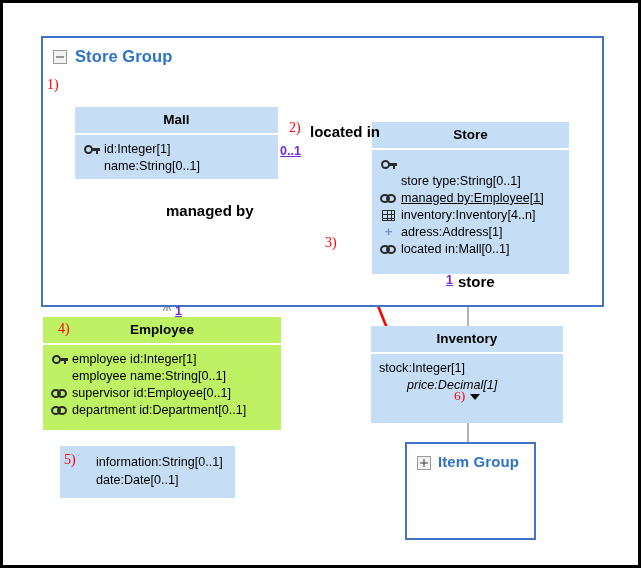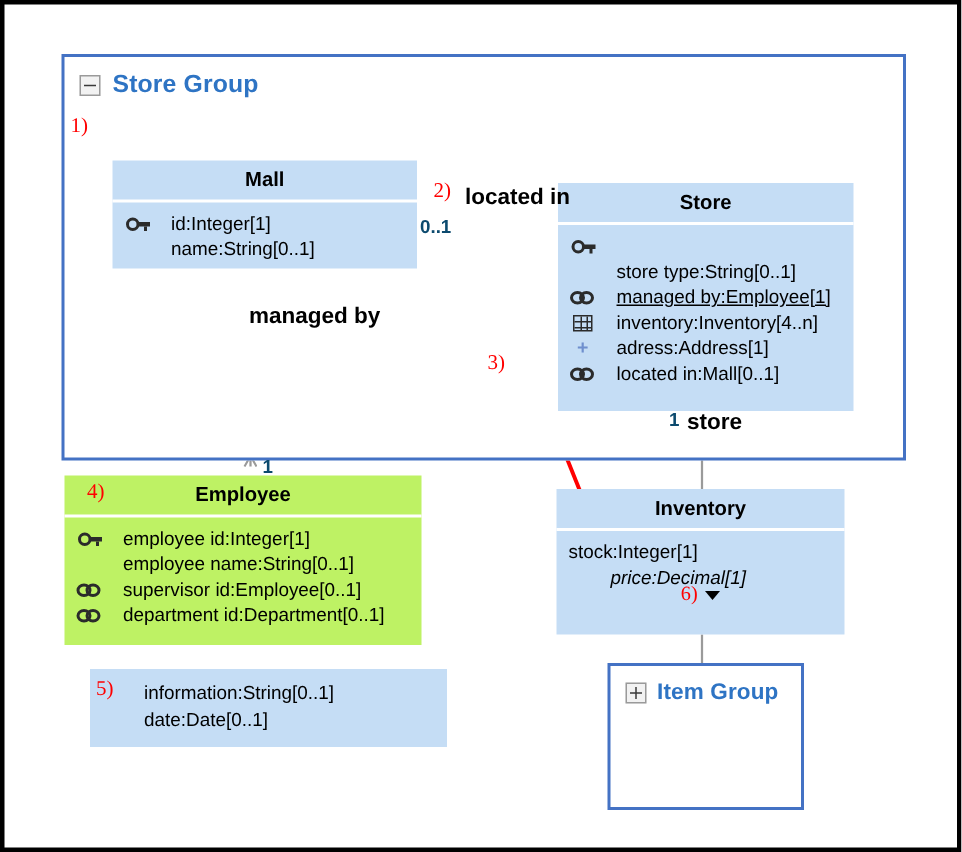--- a/index.html
+++ b/index.html
@@ -59,21 +59,21 @@
   .uml.gray{background:#bef264;}
   .uml-title{
     text-align:center;font-weight:bold;font-size:13.5px;color:#000;
     padding:5px 0 6px;
     border-bottom:2px solid #ffffff;
     white-space:nowrap;
   }
   .uml.gray .uml-title{border-bottom:2px solid #ffffff;}
   .uml-body{padding:6px 0 8px 0;}
   .attr{
-    display:flex;align-items:flex-start;gap:14px;
+    display:flex;align-items:flex-start;gap:4px;
     font-size:12.6px;color:#000;line-height:17px;
     padding:0 6px 0 8px;white-space:nowrap;
   }
   .attr .gl{width:17px;flex:0 0 17px;text-align:center;display:inline-block;}
   .attr .tx{display:inline-block;}
   .attr .tx.underline{text-decoration:underline;}
   .attr .tx.ital{font-style:italic;}
 
   
   .ico{display:inline-block;position:relative;vertical-align:middle;}
@@ -107,39 +107,39 @@
   .rednum{
     position:absolute;color:#ff0000;font-size:14px;font-weight:normal;
     font-family:"Liberation Serif", serif;
   }
 
   
   .edgelbl{
     position:absolute;font-size:15px;font-weight:bold;color:#000;white-space:nowrap;
   }
   .mult{
-    position:absolute;font-size:12.5px;font-weight:bold;color:#0c4a6e;white-space:nowrap;
+    position:absolute;font-size:12.5px;font-weight:bold;color:#6d28d9;white-space:nowrap;text-decoration:underline;
   }
 
   
   #wires{position:absolute;left:0;top:0;width:641px;height:568px;pointer-events:none;}
 
   
   #class-mall{left:72px;top:104px;width:203px;height:72px;}
   #class-store{left:369px;top:119px;width:197px;height:152px;}
   #class-employee{left:40px;top:314px;width:238px;height:113px;}
   #class-inventory{left:368px;top:323px;width:192px;height:97px;}
-  #box-note5{left:57px;top:443px;width:238px;height:52px;background:#c5ddf5;}
+  #box-note5{left:57px;top:443px;width:175px;height:52px;background:#c5ddf5;}
   #box-note5 .attr{line-height:18px;}
   #item-group-container{
     left:402px;top:439px;width:131px;height:98px;
     border:2px solid #4472c4;background:#ffffff;box-sizing:border-box;
   }
   #item-group-header{
-    left:414px;top:450px;display:flex;align-items:center;gap:7px;
+    left:414px;top:450px;display:flex;align-items:flex-end;gap:7px;
   }
   #item-group-header .pkg-title{font-size:15px;}
 
   .caret-down{
     display:inline-block;width:0;height:0;
     border-left:5px solid transparent;border-right:5px solid transparent;
     border-top:6px solid #000;vertical-align:middle;margin-left:5px;
   }
   .note6{
     position:absolute;left:0;right:0;text-align:center;top:62px;

